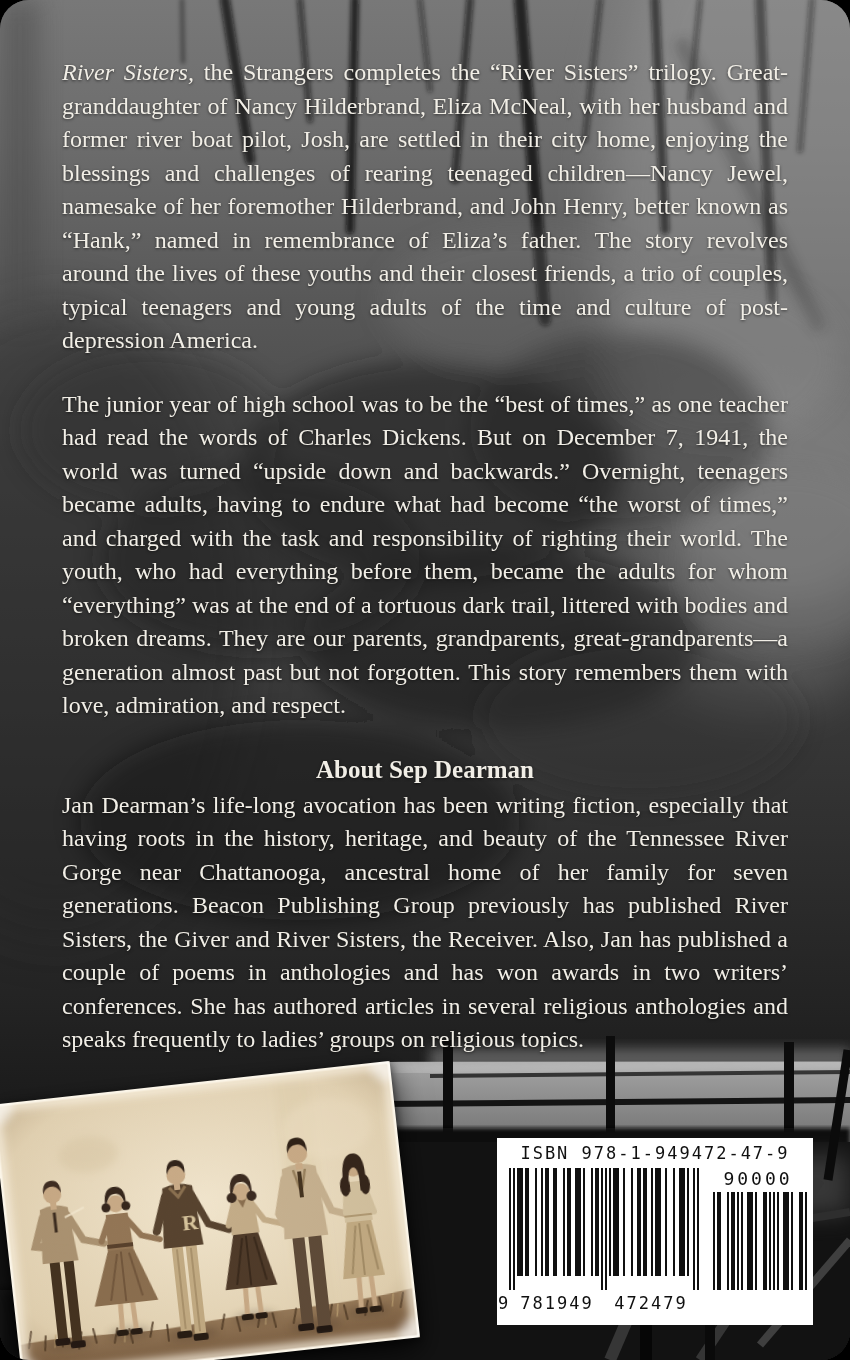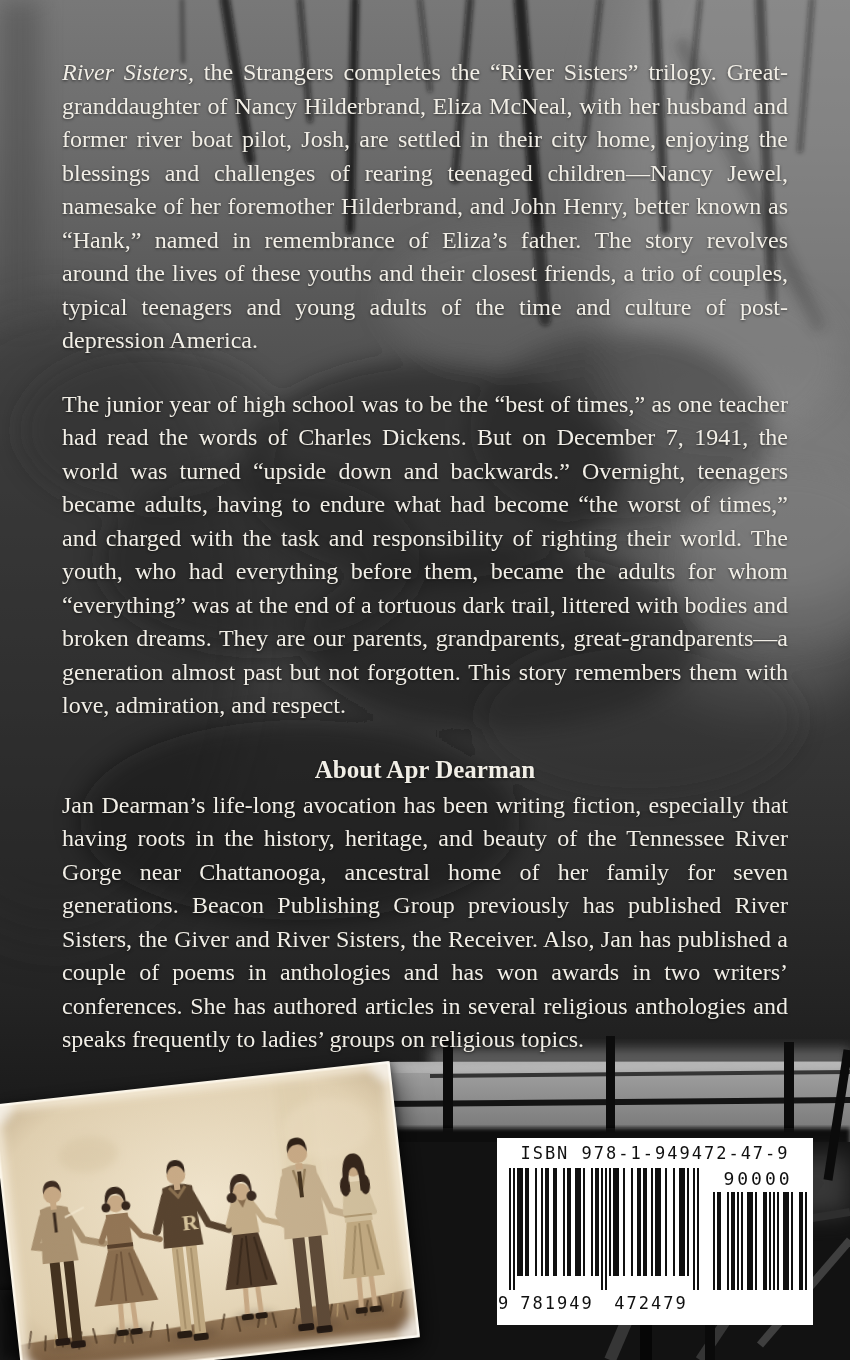--- a/index.html
+++ b/index.html
@@ -1,17 +1,17 @@
 <!DOCTYPE html>
 <html><head>
 <meta charset="utf-8">
 <style>
   html,body{margin:0;padding:0;background:#000;}
   .cover{position:relative;width:850px;height:1360px;overflow:hidden;
-         background:#3a3a3a;font-family:"Liberation Serif",serif;}
+         background:#3a3a3a;font-family:"Liberation Serif",serif;border-radius:29px;}
   .cover svg.bg{position:absolute;left:0;top:0;width:850px;height:1360px;display:block;}
 
   .text-block{position:absolute;left:62px;top:56px;width:726px;
               color:#f1eee6;font-size:24px;line-height:33.5px;
               text-align:justify;text-shadow:0 1px 3px rgba(0,0,0,.6);}
   .text-block p{margin:0 0 30px;}
   .text-block em{font-style:italic;}
   .about-heading{margin:0 0 2px;font-size:25px;font-weight:bold;
                  text-align:center;line-height:34px;}
 
@@ -121,21 +121,21 @@
       <rect x="75" y="1230" width="16" height="130" fill="#060606"></rect>
       <rect x="0" y="1290" width="60" height="70" fill="#0a0a0a" filter="url(#f6)"></rect>
     </g>
   </svg>
 
   <div class="text-block">
     <p><em>River Sisters,</em><span> the Strangers completes the “River Sisters” trilogy. Great-granddaughter of Nancy Hilderbrand, Eliza McNeal, with her husband and former river boat pilot, Josh, are settled in their city home, enjoying the blessings and challenges of rearing teenaged children—Nancy Jewel, namesake of her foremother Hilderbrand, and John Henry, better known as “Hank,” named in remembrance of Eliza’s father. The story revolves around the lives of these youths and their closest friends, a trio of couples, typical teenagers and young adults of the time and culture of post-depression America.</span></p>
 
     <p>The junior year of high school was to be the “best of times,” as one teacher had read the words of Charles Dickens. But on December 7, 1941, the world was turned “upside down and backwards.” Overnight, teenagers became adults, having to endure what had become “the worst of times,” and charged with the task and responsibility of righting their world. The youth, who had everything before them, became the adults for whom “everything” was at the end of a tortuous dark trail, littered with bodies and broken dreams. They are our parents, grandparents, great-grandparents—a generation almost past but not forgotten. This story remembers them with love, admiration, and respect.</p>
 
-    <div class="about-heading">About Apr Dearman</div>
+    <div class="about-heading">About Sep Dearman</div>
 
     <p>Jan Dearman’s life-long avocation has been writing fiction, especially that having roots in the history, heritage, and beauty of the Tennessee River Gorge near Chattanooga, ancestral home of her family for seven generations. Beacon Publishing Group previously has published River Sisters, the Giver and River Sisters, the Receiver. Also, Jan has published a couple of poems in anthologies and has won awards in two writers’ conferences. She has authored articles in several religious anthologies and speaks frequently to ladies’ groups on religious topics.</p>
   </div>
 
   <div class="photo">
     <svg viewBox="0 0 400 278" aria-hidden="true">
       <defs>
         <radialGradient id="phBg" cx="50%" cy="42%" r="80%">
           <stop offset="0" stop-color="#f0e4cc"></stop>
           <stop offset=".7" stop-color="#e4d4b4"></stop>

